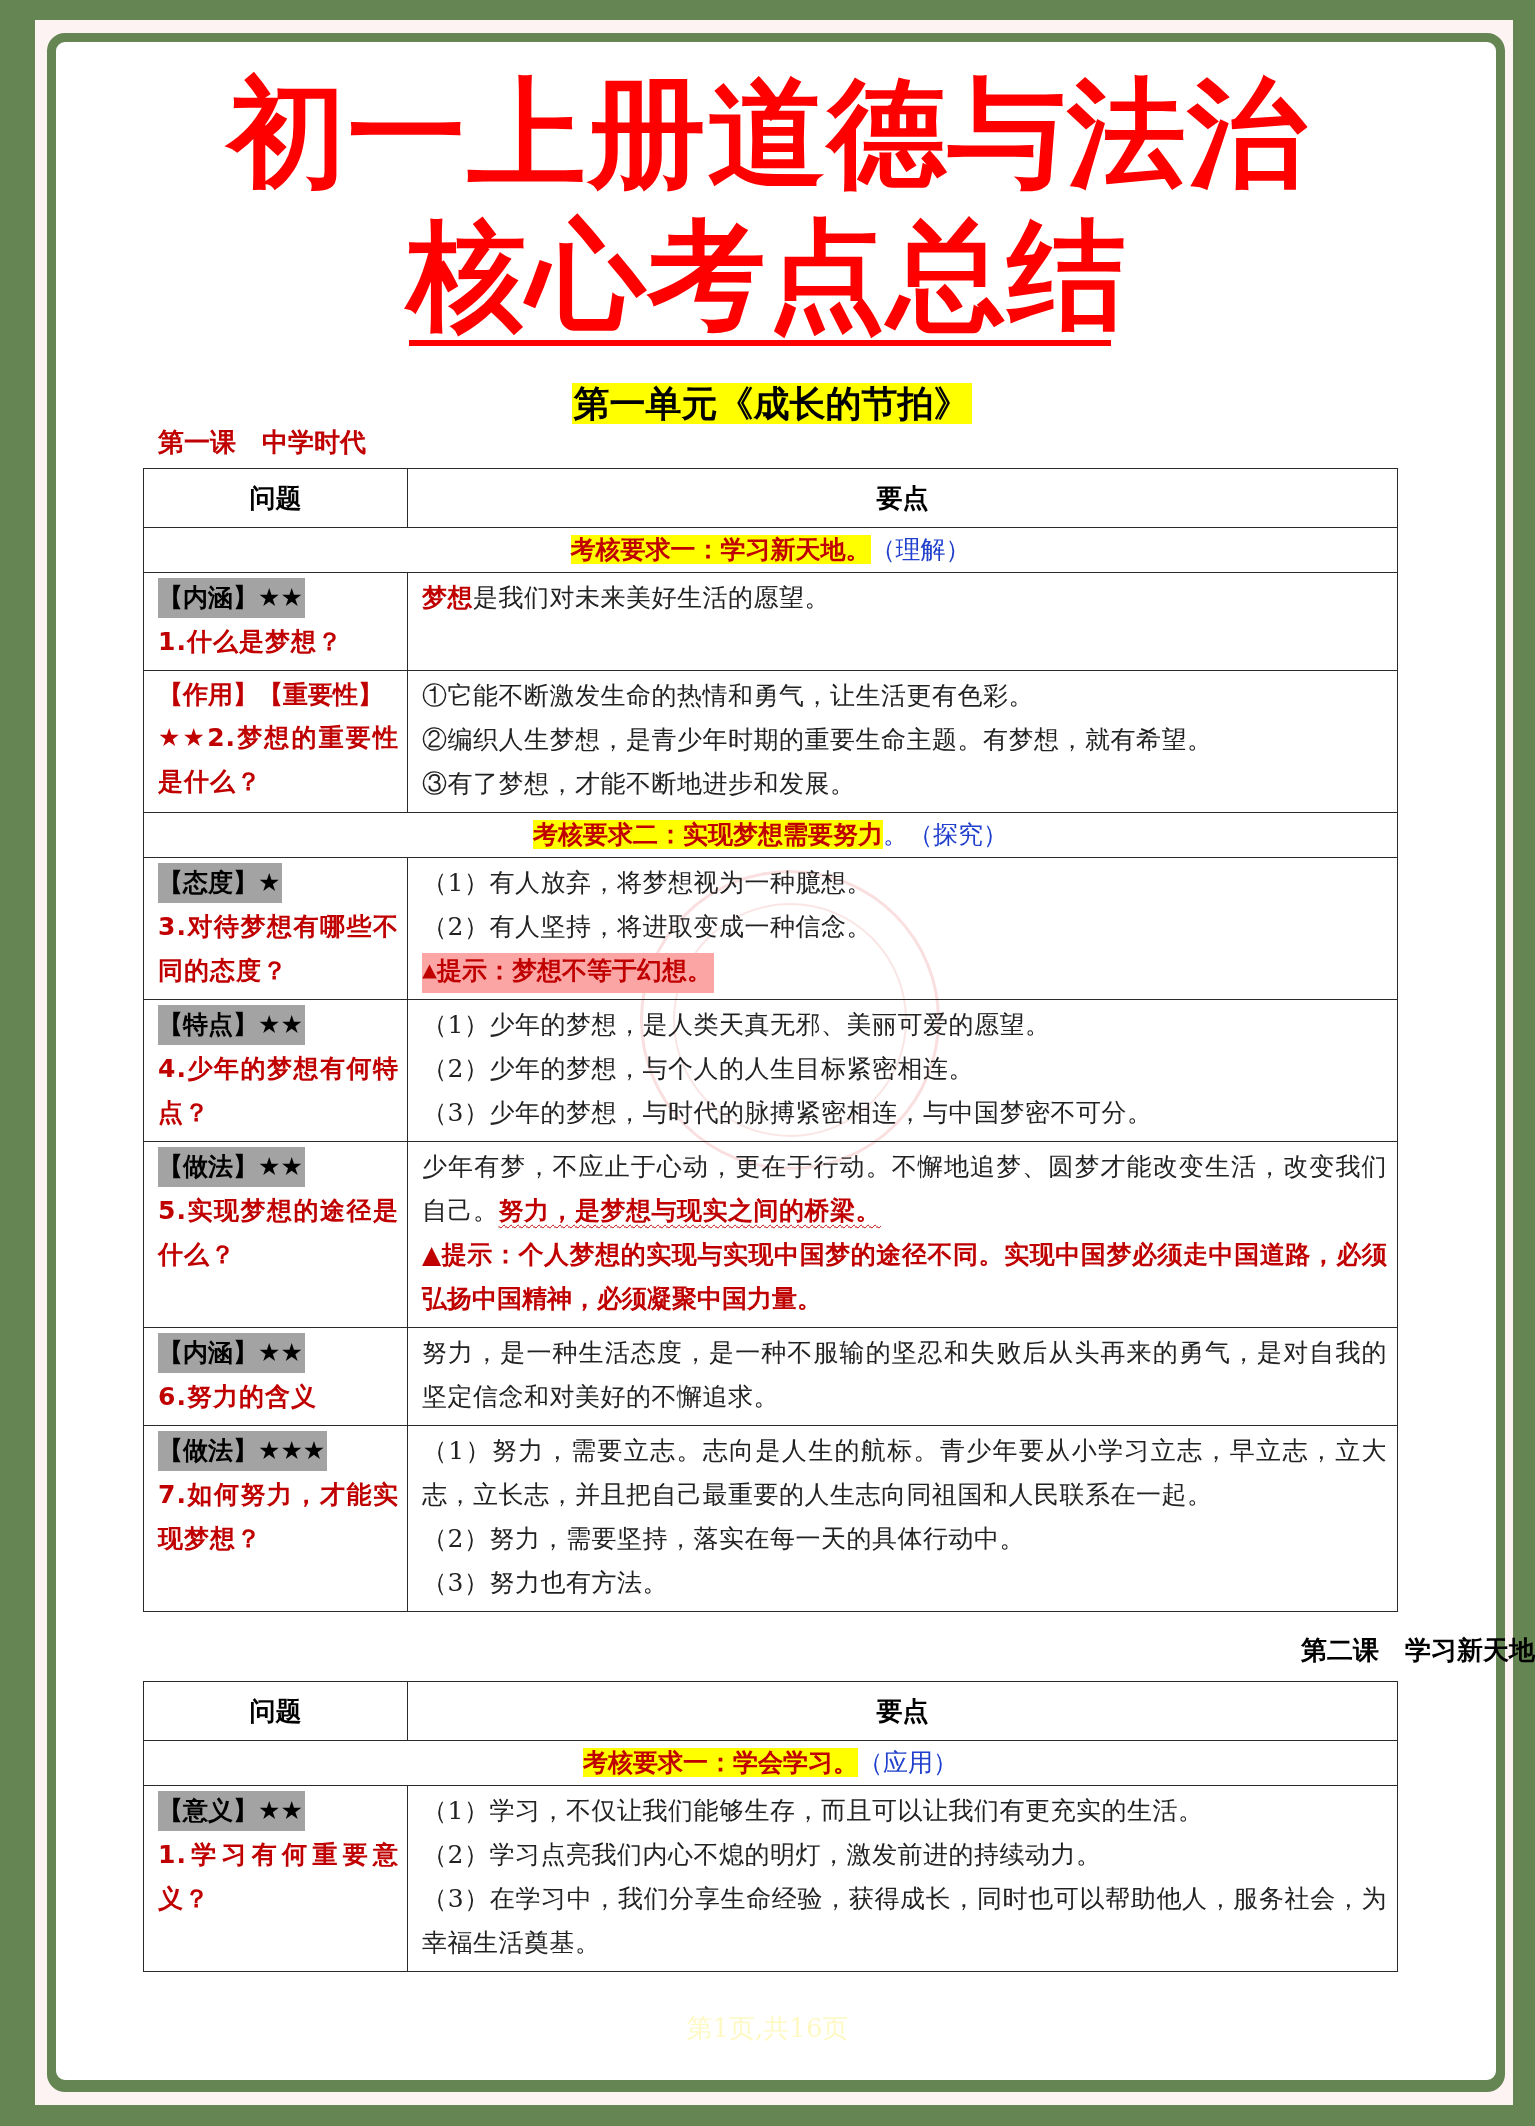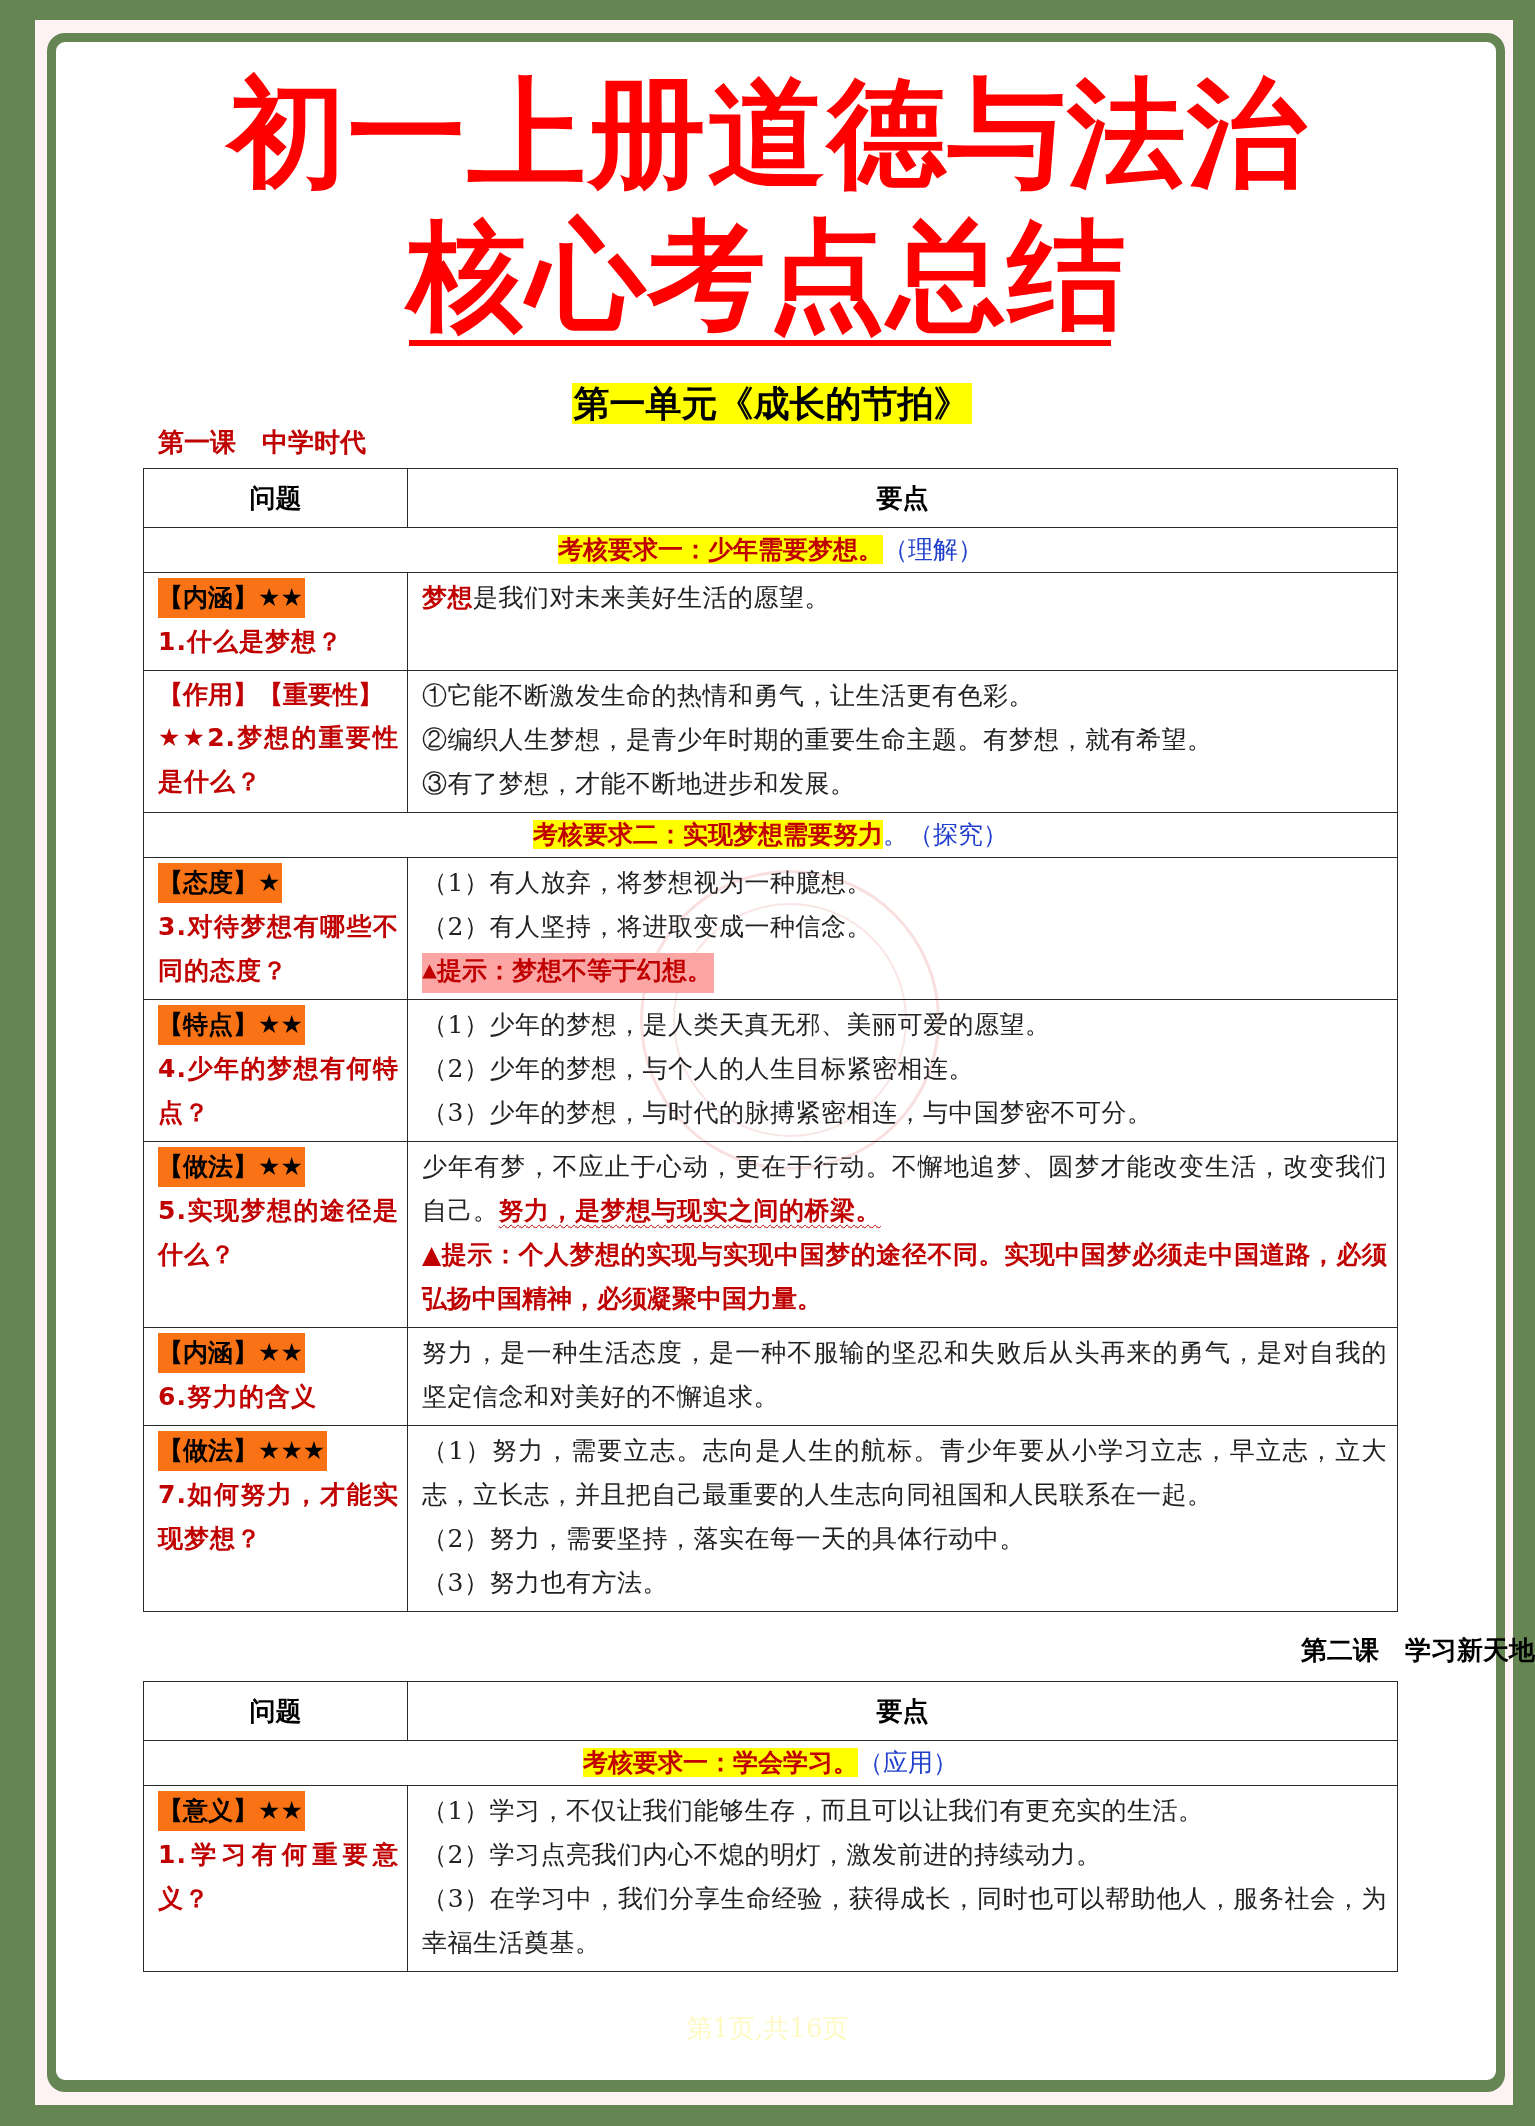--- a/index.html
+++ b/index.html
@@ -113,21 +113,21 @@
       font-size: 25px;
     }
     .req-level {
       color: #1F3FCC;
       font-family: "DejaVu Sans", "Liberation Sans", sans-serif;
       font-size: 25px;
     }
     .q-cell { padding: 3px 8px 6px 14px; }
     .tag {
       display: inline-block;
-      background: #f97316;
+      background: #a3a3a3;
       color: #000;
       font-family: "DejaVu Sans", "Liberation Sans", sans-serif;
       font-weight: bold;
       font-size: 25px;
       line-height: 40px;
       padding: 0 2px 0 0;
     }
     .tag-red {
       display: block;
       color: #C00000;
@@ -233,21 +233,21 @@
       <col class="c1">
       <col class="c2">
     </colgroup>
   <tbody>
       <tr>
     <th class="th-cell">问题</th>
     <th class="th-cell">要点</th>
   </tr>
   <tr class="req-row">
     <td colspan="2">
-      <span class="req-main">考核要求一：少年需要梦想。</span><span class="req-level">（理解）</span>
+      <span class="req-main">考核要求一：学习新天地。</span><span class="req-level">（理解）</span>
     </td>
   </tr>
 
   <tr style="height:89px;">
     <td class="q-cell">
       <span class="tag">【内涵】★★</span>
       <span class="q-text">1.什么是梦想？</span>
     </td>
     <td class="a-cell">
       <span class="a-line"><span class="kw-red">梦想</span><span>是我们对未来美好生活的愿望。</span></span>

